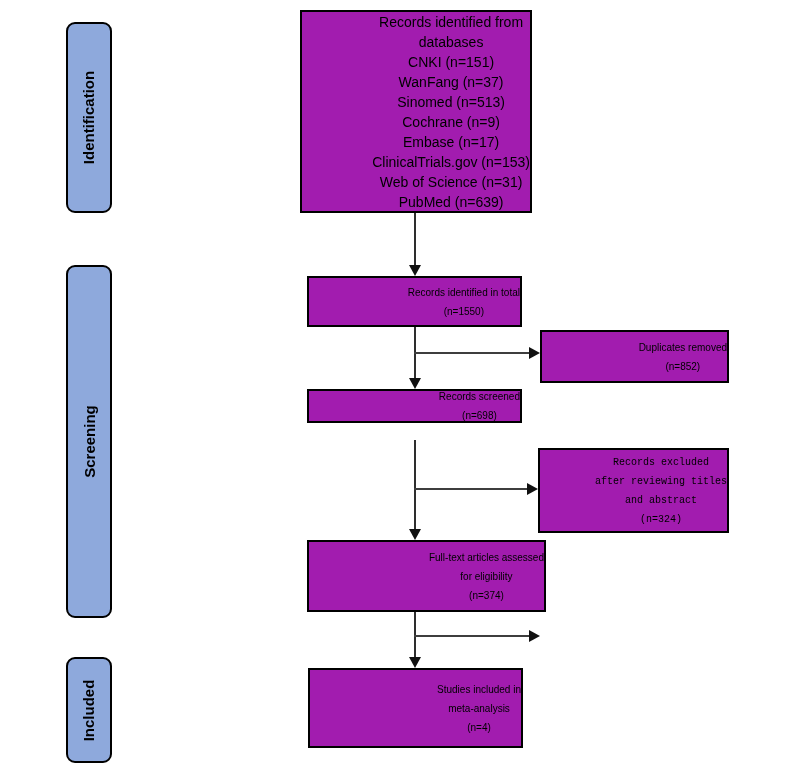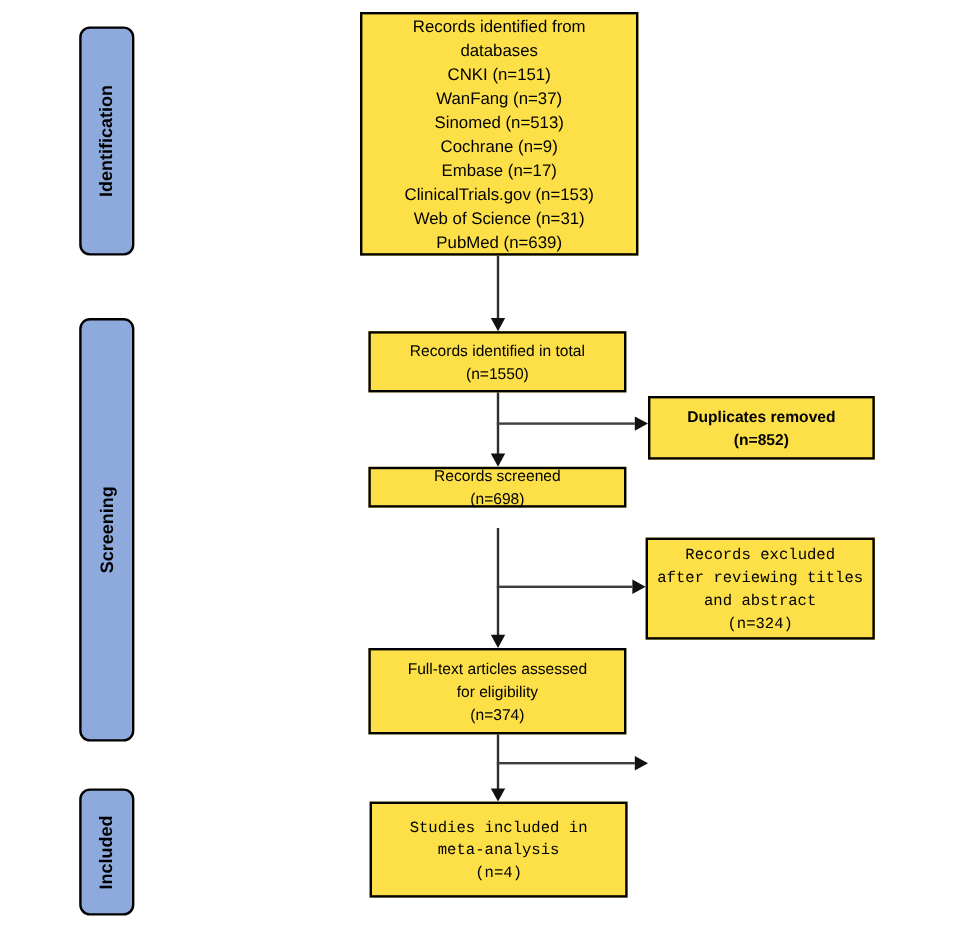--- a/index.html
+++ b/index.html
@@ -30,30 +30,30 @@
   .stage .stage-label {
     transform: rotate(-90deg);
     white-space: nowrap;
     font-weight: bold;
     font-size: 15px;
     color: #000000;
   }
   .fbox {
     position: absolute;
     border: 2px solid #000000;
-    background: #fde047;
+    background: #a21caf;
     box-sizing: border-box;
     display: flex;
     align-items: center;
-    justify-content: center;
+    justify-content: flex-end;
     text-align: center;
   }
   .fbox .box-text {
     white-space: pre-line;
-    font-size: 13px;
+    font-size: 10px;
     line-height: 19px;
     color: #000000;
   }
   .fbox.big .box-text { font-size: 14px; line-height: 20px; }
   .vline { position: absolute; width: 2px; background: #2e2e2e; }
   .hline { position: absolute; height: 2px; background: #3e3e3e; }
   .arrow-down {
     position: absolute; width: 0; height: 0;
     border-left: 6px solid transparent;
     border-right: 6px solid transparent;
@@ -66,23 +66,23 @@
     border-left: 11px solid #111111;
   }
   
   #stage-identification { top: 22px;  height: 191px; }
   #stage-screening      { top: 265px; height: 353px; }
   #stage-included       { top: 657px; height: 106px; }
 
   #box-databases         { left: 300px; top: 10px;  width: 232px; height: 203px; }
   #box-total             { left: 307px; top: 276px; width: 215px; height: 51px; }
   #box-screened          { left: 307px; top: 389px; width: 215px; height: 34px; }
-  #box-fulltext          { left: 307px; top: 540px; width: 215px; height: 72px; }
-  #box-meta              { left: 308px; top: 668px; width: 215px; height: 80px; font-family: Liberation Mono, monospace; }
-  #box-duplicates        { left: 540px; top: 330px; width: 189px; height: 53px; font-weight: bold; }
+  #box-fulltext          { left: 307px; top: 540px; width: 239px; height: 72px; }
+  #box-meta              { left: 308px; top: 668px; width: 215px; height: 80px; }
+  #box-duplicates        { left: 540px; top: 330px; width: 189px; height: 53px; }
   #box-excluded-titles   { left: 538px; top: 448px; width: 191px; height: 85px; font-family: Liberation Mono, monospace; }
   #box-excluded-fulltext { left: 540px; top: 578px; width: 213px; height: 114px; }
 
   #v1 { left: 414px; top: 213px; height: 53px; }
   #a1 { left: 409px; top: 265px; }
   #v2 { left: 414px; top: 327px; height: 52px; }
   #a2 { left: 409px; top: 378px; }
   #h1 { left: 414px; top: 352px; width: 115px; }
   #ha1 { left: 529px; top: 347px; }
   #v3 { left: 414px; top: 440px; height: 90px; }

